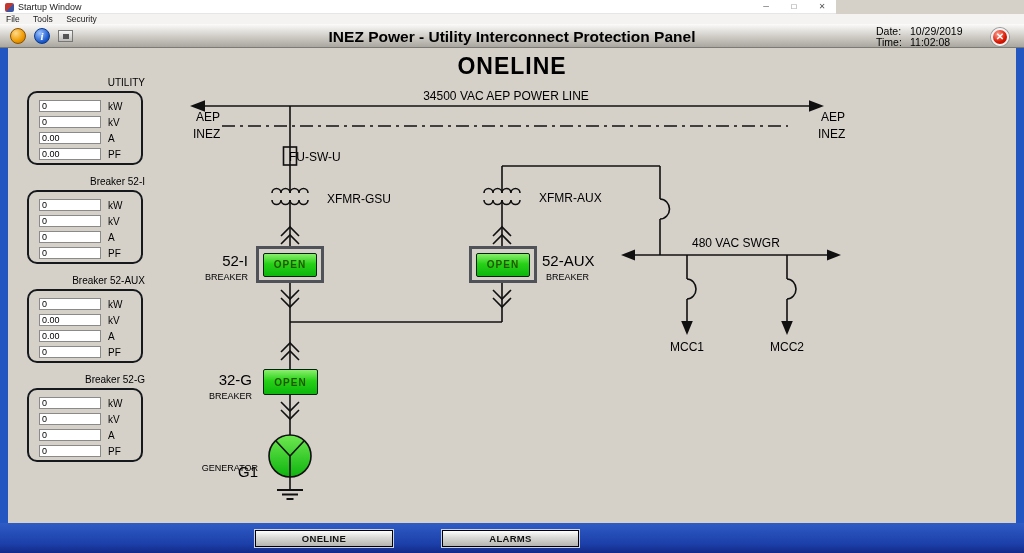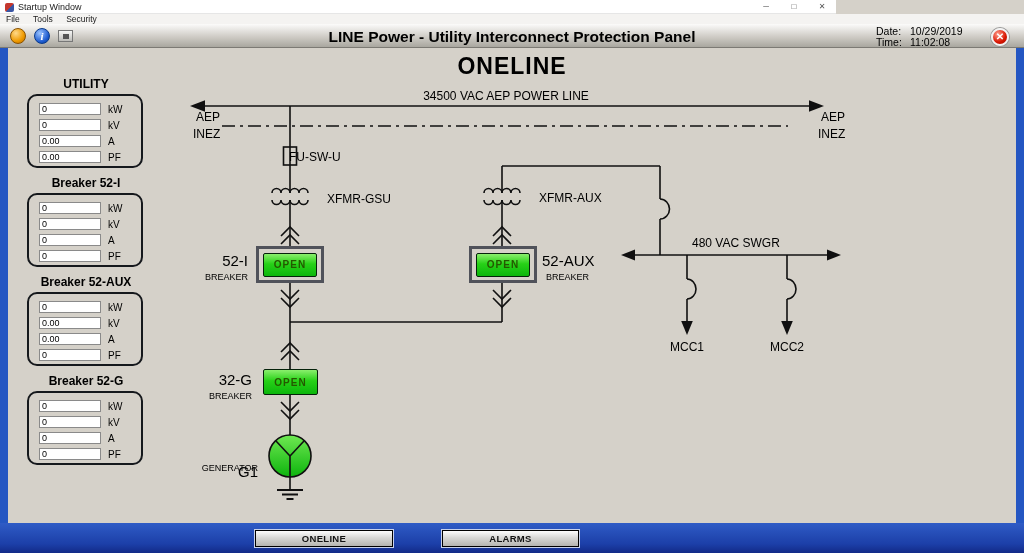--- a/index.html
+++ b/index.html
@@ -33,21 +33,21 @@
   .side-l{position:absolute;left:0;top:48px;width:8px;height:505px;background:#2456c2}
   .side-r{position:absolute;left:1016px;top:48px;width:8px;height:505px;background:#2456c2}
   .footer{position:absolute;left:0;top:523px;width:1024px;height:30px;background:linear-gradient(180deg,#2f5cc6,#1c3fa8 70%,#122a88)}
   .fbtn{position:absolute;top:7px;height:17px;border:1px solid #000;background:linear-gradient(180deg,#fdfdfd,#d8d8d6 45%,#b6b5b1);font-family:inherit;font-size:9.5px;font-weight:bold;color:#111;box-shadow:0 0 0 1px #c8d2ec;letter-spacing:.3px;cursor:pointer}
 
   
   .main-title{position:absolute;left:0;top:53px;width:1024px;text-align:center;font-size:23px;font-weight:bold;letter-spacing:1px;color:#000}
 
   
   .panel{position:absolute;left:27px;width:118px}
-  .panel-title{width:118px;text-align:center;font-weight:bold;font-size:12px;color:#000}
+  .panel-title{width:118px;text-align:right;font-weight:normal;font-size:10px;color:#000}
   .panel-box{width:116px;height:74px;border:2px solid #15181c;border-radius:10px;margin-top:3px;padding-top:5px}
   .prow{display:flex;align-items:center;height:16px;padding-left:10px}
   .pval{width:62px;height:12px;border:1px solid #8a8a8a;background:#fff;font-family:inherit;font-size:9px;color:#000;padding:0 2px}
   .punit{margin-left:7px;font-size:10px;color:#000}
 
   
   .dlabel{position:absolute;font-size:12px;color:#000;white-space:nowrap}
   .bname{position:absolute;font-size:15px;font-weight:normal;color:#000;white-space:nowrap}
   .bsub{position:absolute;font-size:9px;color:#000;white-space:nowrap}
   .ralign{text-align:right}
@@ -76,21 +76,21 @@
     <span>Tools</span>
     <span>Security</span>
   </div>
 
   <div class="header">
     <span class="hicon icon-login"></span>
     <span class="hicon icon-info">i</span>
     <span class="screen-btn">
         <i></i>
       </span>
-    <div class="header-title">LINE Power - Utility Interconnect Protection Panel</div>
+    <div class="header-title">INEZ Power - Utility Interconnect Protection Panel</div>
   </div>
   <div class="datetime">
     <div class="dt-row"><span class="dt-l">Date:</span><span>10/29/2019</span></div>
     <div class="dt-row"><span class="dt-l">Time:</span><span>11:02:08</span></div>
   </div>
   <div class="close-display">✕</div>
 
   <div class="side-l"></div>
   <div class="side-r"></div>
 

